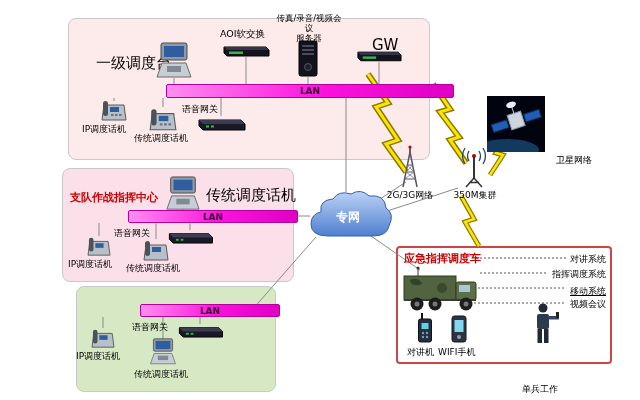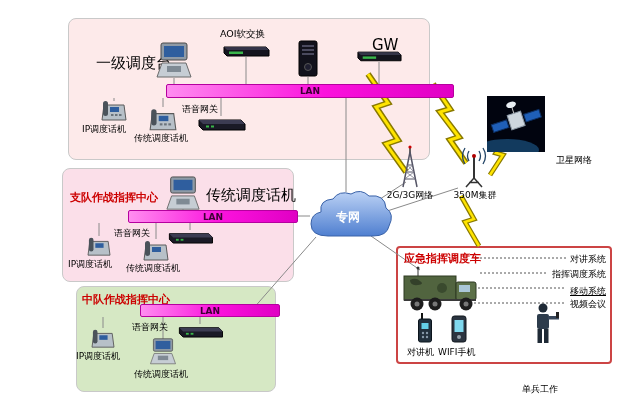--- a/index.html
+++ b/index.html
@@ -86,20 +86,24 @@
     </svg>
   </div>
   <div class="lbl" style="left:220px; top:28px; font-size:9.5px;">AOI软交换</div>
   <div class="icon" style="left:222px; top:43px;">
     <svg width="48" height="14" viewBox="0 0 48 14">
       <path d="M2 4 L44 4 L47 7 L47 13 L5 13 L2 10 Z" fill="#14141e" stroke="#000"></path>
       <path d="M2 4 L44 4 L47 7 L5 7 Z" fill="#343448"></path>
       <rect x="7" y="8.5" width="14" height="2.5" fill="#39b54a"></rect>
     </svg>
   </div>
+  <div class="lbl lbl-c" style="left:276px; top:14px; width:66px; font-size:8.5px;">
+    <span>传真/录音/视频会议</span><br>
+    <span>服务器</span>
+  </div>
   <div class="icon" style="left:298px; top:40px;">
     <svg width="20" height="37" viewBox="0 0 20 37">
       <rect x="1" y="1" width="18" height="35" rx="2" fill="#12121c" stroke="#000"></rect>
       <rect x="4" y="5" width="12" height="2" fill="#4a4a5e"></rect>
       <rect x="4" y="9" width="12" height="2" fill="#4a4a5e"></rect>
       <rect x="4" y="13" width="12" height="2" fill="#4a4a5e"></rect>
       <circle cx="10" cy="27" r="3.5" fill="#1e1e30" stroke="#555"></circle>
     </svg>
   </div>
   <div class="lbl lbl-lg" style="left:372px; top:36px;">GW</div>
@@ -181,21 +185,20 @@
   <div class="lbl" style="left:68px; top:258px;">IP调度话机</div>
   <div class="icon" style="left:142px; top:238px;">
     <svg width="28" height="24" viewBox="0 0 28 24">
       <path d="M2 22 L26 22 L24 7 L4 7 Z" fill="#b7c0c8" stroke="#5a5a5a"></path>
       <rect x="10" y="9" width="9" height="5" fill="#2f5e9e"></rect>
       <rect x="3" y="3" width="5" height="15" rx="2.5" fill="#4a525a"></rect>
     </svg>
   </div>
   <div class="lbl" style="left:126px; top:262px;">传统调度话机</div>
 
-  <div class="ztitle" style="left:82px; top:292px;">中队作战指挥中心</div>
   <div class="lan" style="left:112px; top:304px; width:140px; height:13px;">
     <span>LAN</span>
   </div>
   <div class="lbl" style="left:132px; top:321px;">语音网关</div>
   <div class="icon" style="left:176px; top:323px;">
     <svg width="48" height="15" viewBox="0 0 50 16">
       <path d="M3 5 L45 5 L49 9 L49 15 L7 15 L3 11 Z" fill="#1a1a26" stroke="#000"></path>
       <path d="M3 5 L45 5 L49 9 L7 9 Z" fill="#3c3c52"></path>
       <rect x="10" y="10.5" width="3" height="2" fill="#39b54a"></rect>
       <rect x="15" y="10.5" width="3" height="2" fill="#39b54a"></rect>

